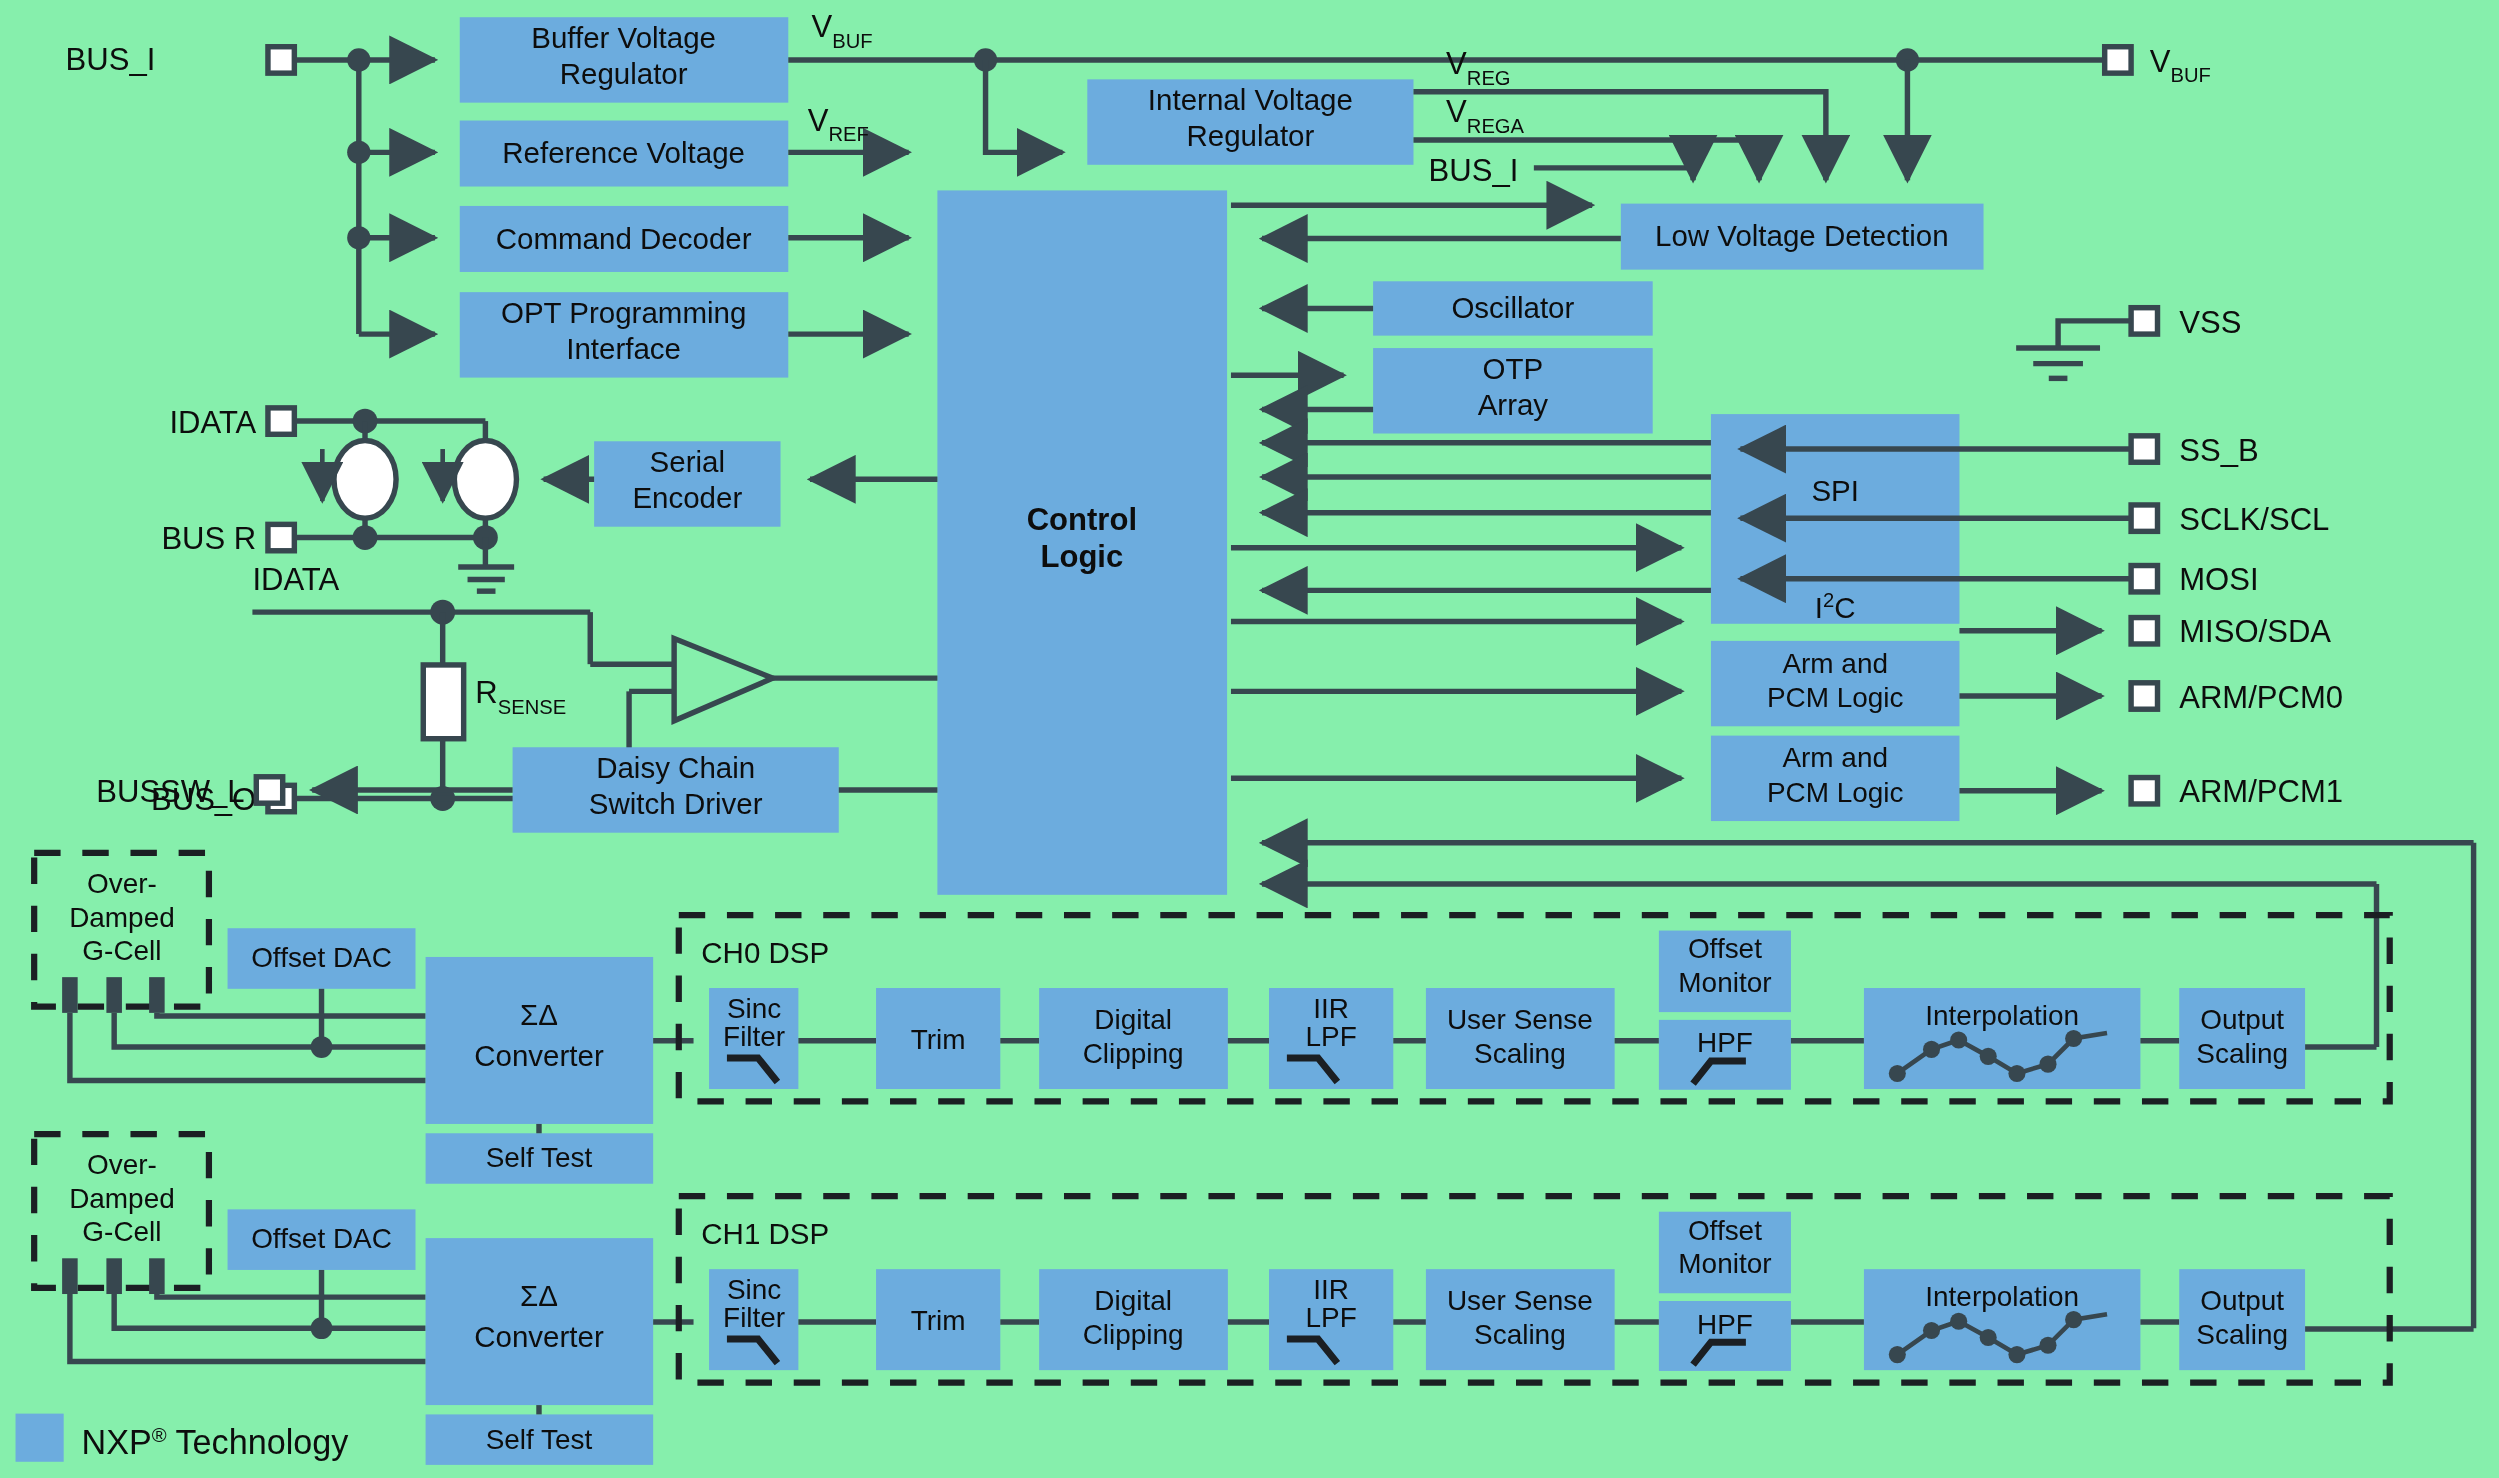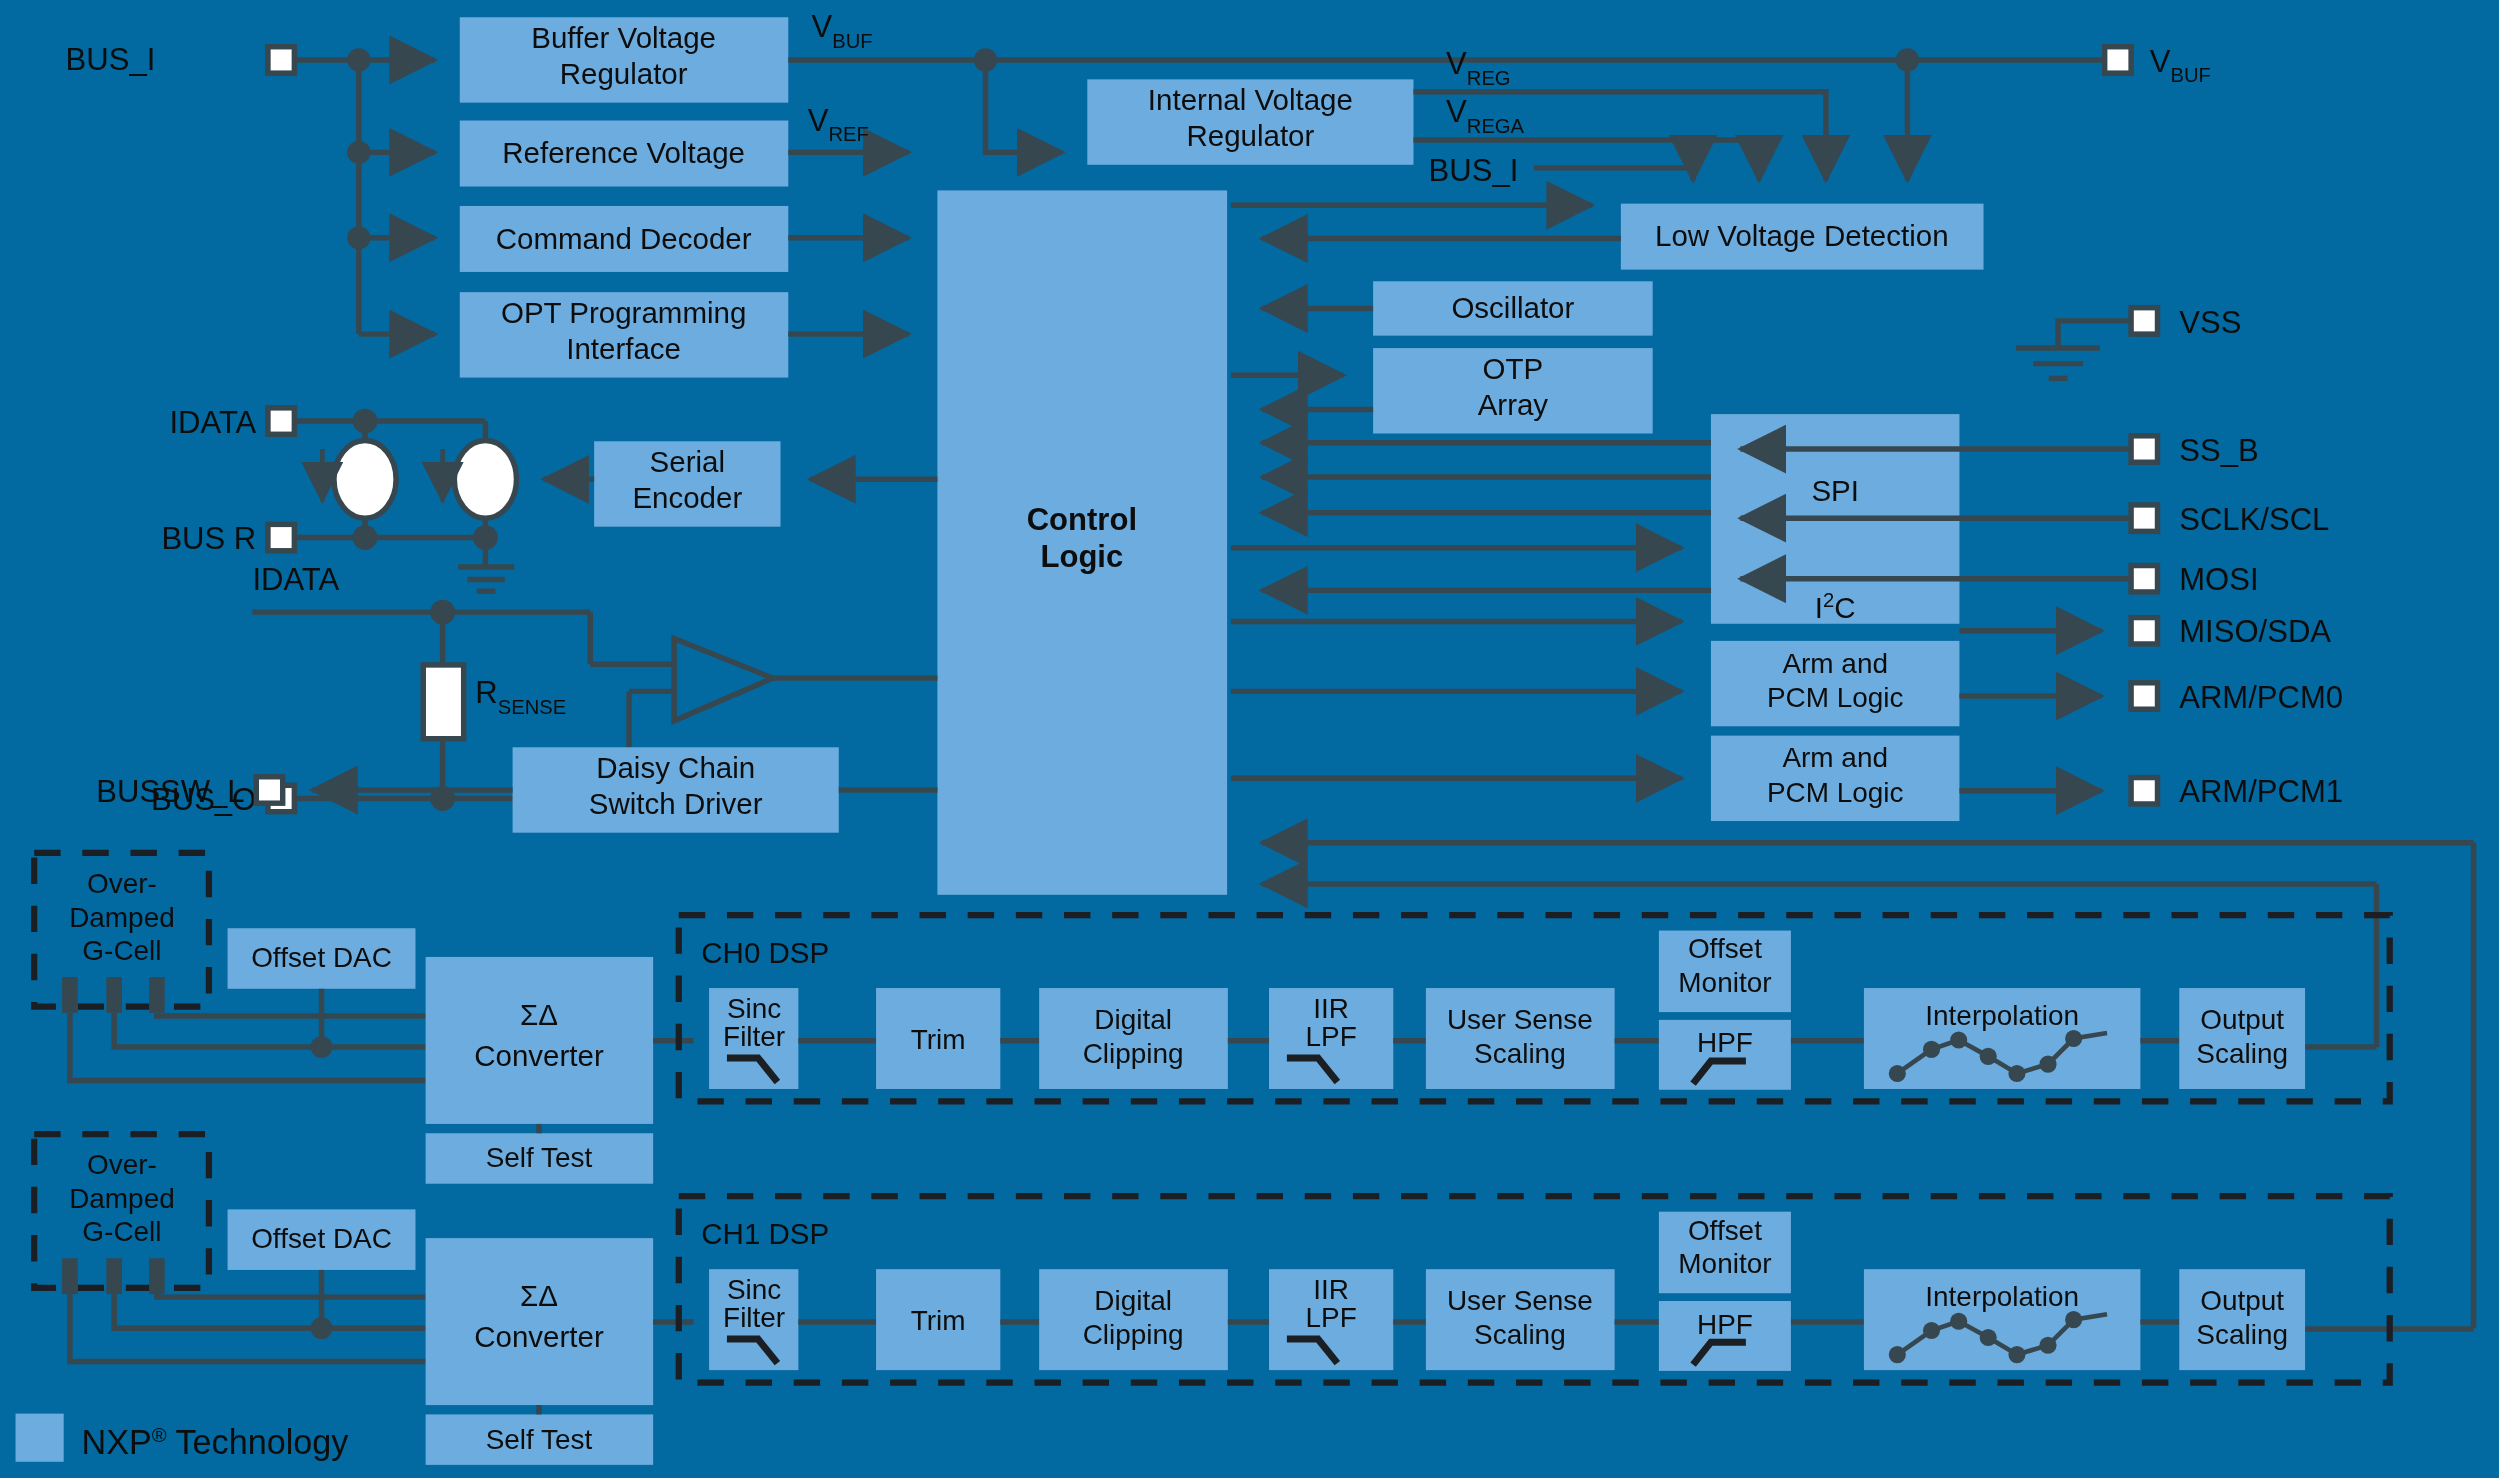--- a/index.html
+++ b/index.html
@@ -1,18 +1,18 @@
 <!DOCTYPE html>
 <html style="font-size:12.4px"><head>
 <meta charset="utf-8">
 <title>Block Diagram</title>
 <style>
   html,body{margin:0;padding:0;background:#ffffff;}
   body{font-family:"Liberation Sans",sans-serif;}
-  #stage{position:relative;width:2500px;height:1479px;background:#0369a1;overflow:hidden;}
+  #stage{position:relative;width:2500px;height:1479px;background:#86efac;overflow:hidden;}
   svg{display:block;}
   .blk{fill:#6CACDE;}
   .wire{stroke:#37474F;stroke-width:7;fill:none;stroke-linecap:butt;}
   .wire-thin{stroke:#37474F;stroke-width:6;fill:none;}
   .dash{stroke:#1b1f23;stroke-width:8;fill:none;stroke-dasharray:34 28;}
   .pin{fill:#ffffff;stroke:#37474F;stroke-width:7;}
   .dot{fill:#37474F;}
   .arrowhead{fill:#37474F;}
   .lbl{font-family:"Liberation Sans",sans-serif;fill:#0d0d0d;font-size:38px;}
   .lbl-blk{font-family:"Liberation Sans",sans-serif;fill:#0d0d0d;font-size:38px;text-anchor:middle;}

